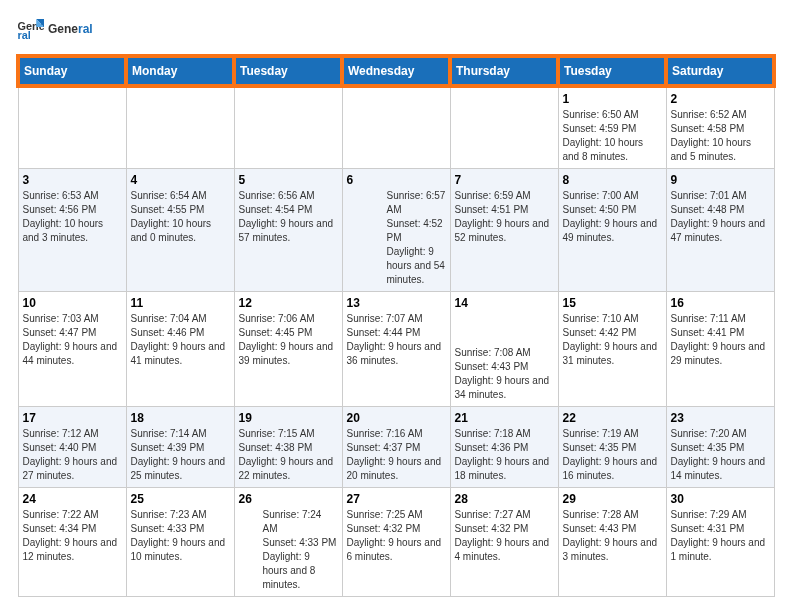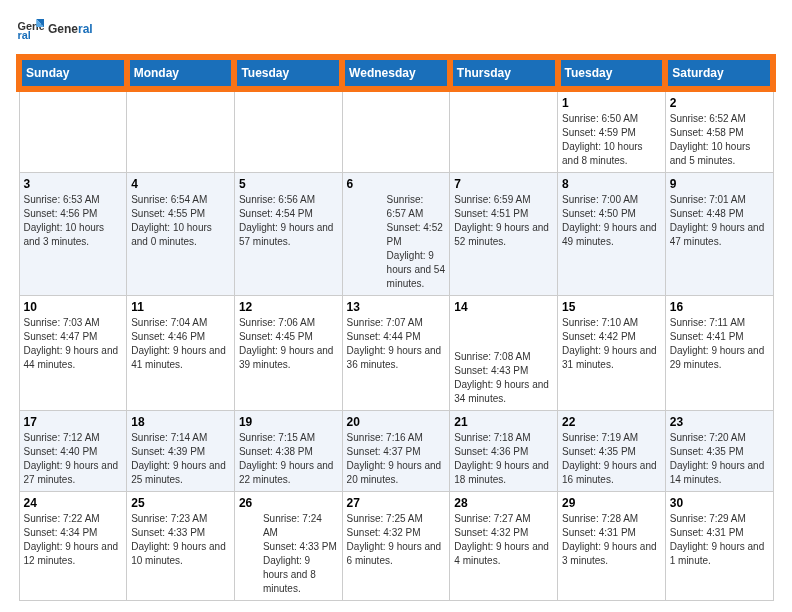--- a/index.html
+++ b/index.html
@@ -49,21 +49,21 @@
       border-collapse: collapse;
       font-size: 11px;
     }
     thead tr th {
       background: #1a6fba;
       color: #fff;
       padding: 6px 4px;
       text-align: left;
       font-size: 12px;
       font-weight: bold;
-      border: 6px solid #f97316;
+      border: 4px solid #f97316;
     }
     tbody tr td {
       border: 1px solid #ccc;
       vertical-align: top;
       padding: 4px;
       height: 80px;
       width: 14.28%;
     }
     tbody tr:nth-child(odd) td {
       background: #fff;
@@ -297,21 +297,21 @@
         </td>
         <td>
           <span class="day-num">28</span>
           <div class="day-info" style="white-space: pre-line;">Sunrise: 7:27 AM
 Sunset: 4:32 PM
 Daylight: 9 hours and 4 minutes.</div>
         </td>
         <td>
           <span class="day-num">29</span>
           <div class="day-info" style="white-space: pre-line;">Sunrise: 7:28 AM
-Sunset: 4:31 PM
+Sunset: 4:43 PM
 Daylight: 9 hours and 3 minutes.</div>
         </td>
         <td>
           <span class="day-num">30</span>
           <div class="day-info" style="white-space: pre-line;">Sunrise: 7:29 AM
 Sunset: 4:31 PM
 Daylight: 9 hours and 1 minute.</div>
         </td>
       </tr>
     </tbody>

